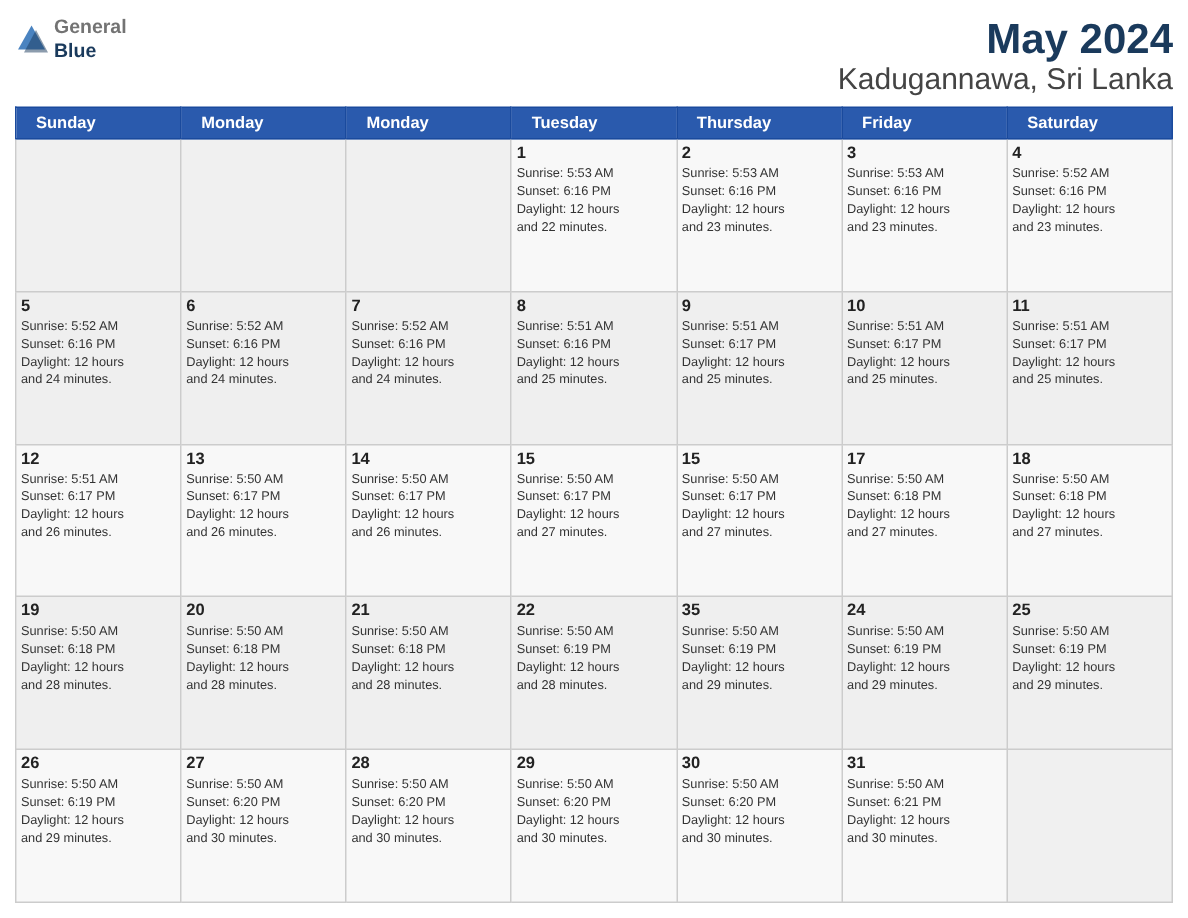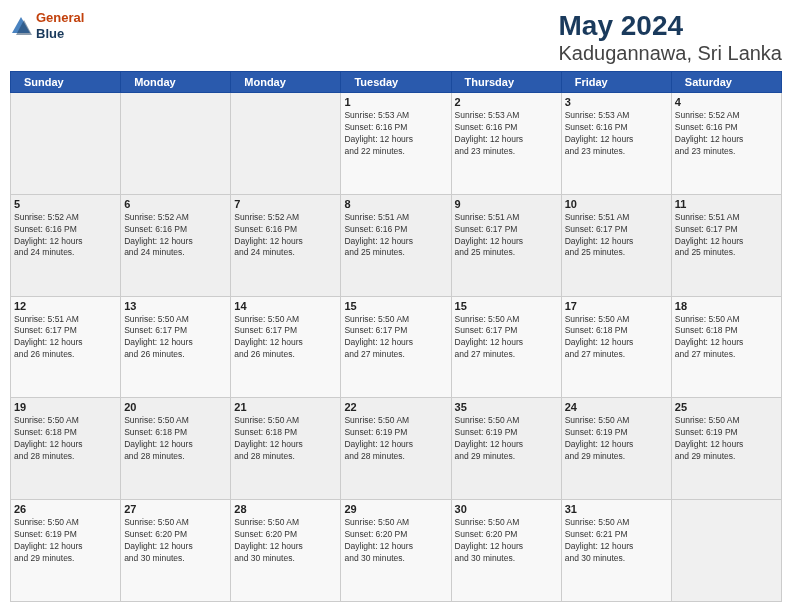--- a/index.html
+++ b/index.html
@@ -28,28 +28,28 @@
       align-items: center;
     }
     .logo-text {
       display: flex;
       flex-direction: column;
       font-size: 13px;
       font-weight: bold;
       color: #1a3a5c;
       line-height: 1.2;
     }
-    .logo-text span:first-child { color: #c2410c; }
+    .logo-text span:first-child { color: #737373; }
     .logo-icon {
       width: 22px;
       height: 22px;
       margin-right: 4px;
     }
     .title-block {
-      text-align: left;
+      text-align: right;
     }
     .title-block h1 {
       font-size: 28px;
       color: #1a3a5c;
       font-weight: bold;
     }
     .title-block h2 {
       font-size: 20px;
       color: #444;
       font-weight: normal;

